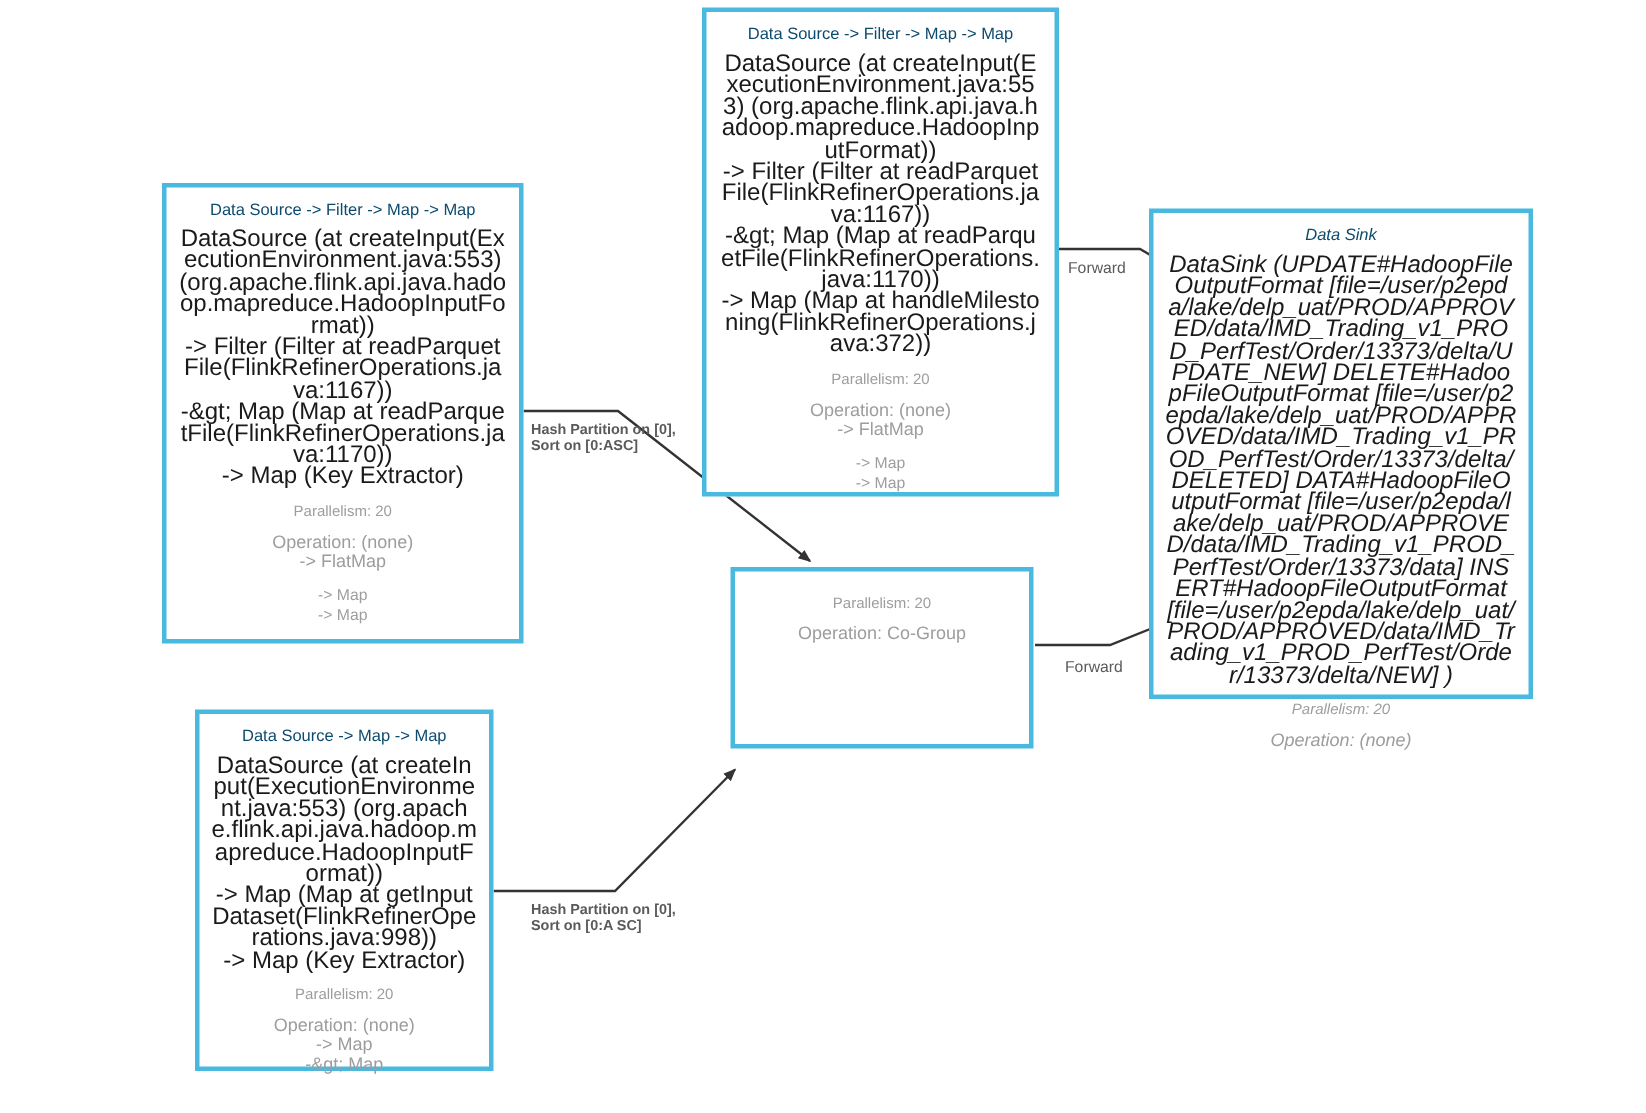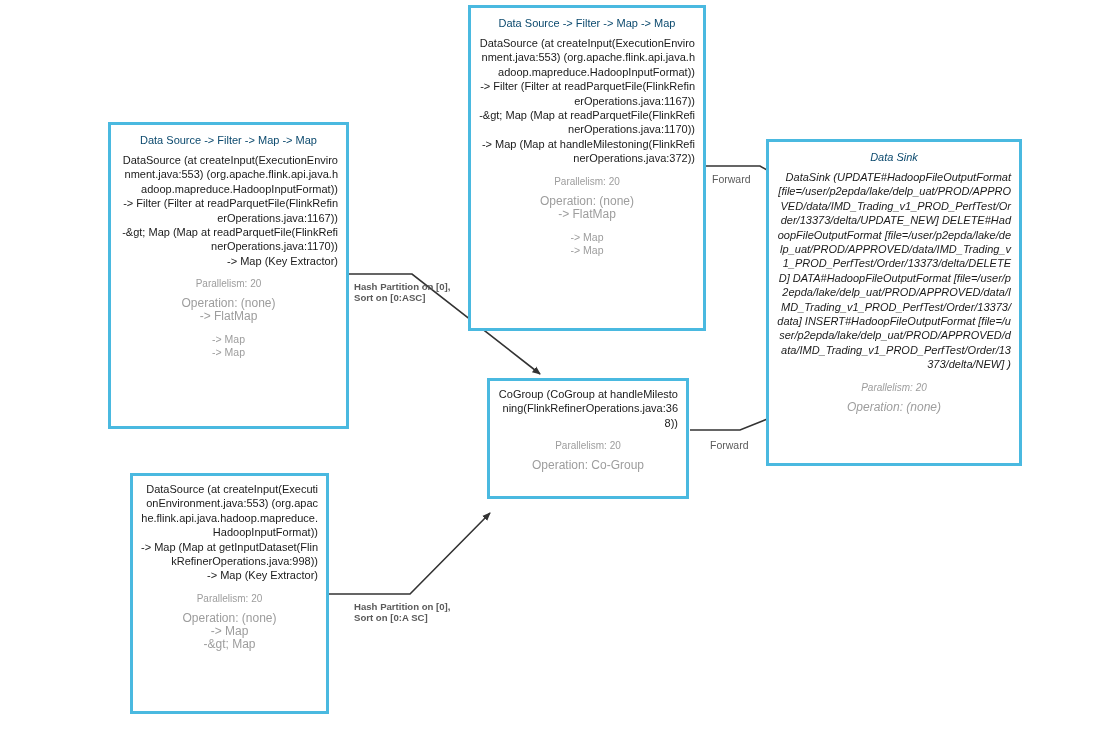--- a/index.html
+++ b/index.html
@@ -28,25 +28,24 @@
   }
   .node-title {
     color: #0c4a6e;
     font-size: 11px;
     line-height: 19px;
     margin-bottom: 3px;
     white-space: nowrap;
   }
   .node-body {
     color: #1a1a1a;
-    font-size: 11px;
+    font-size: 16px;
     line-height: 14.4px;
     word-break: break-all;
     white-space: pre-wrap;
-    text-align: right;
   }
   .node-meta {
     color: #9d9d9d;
     font-size: 10px;
     line-height: 13px;
     margin-top: 9px;
     white-space: pre-wrap;
   }
   .node-meta2 {
     color: #9d9d9d;
@@ -134,31 +133,31 @@
 -&amp;gt; Map (Map at readParquetFile(FlinkRefinerOperations.java:1170))
 -&gt; Map (Key Extractor)</div>
     <div class="node-meta">Parallelism: 20</div>
     <div class="node-meta2">Operation: (none)
 -&gt; FlatMap</div>
     <div class="node-meta3">-&gt; Map
 -&gt; Map</div>
   </div>
 
   <div class="node" style="left:130px; top:473px; width:199px; height:241px;">
+    <div class="node-title">Data Source -&gt; Map -&gt; Map</div>
     <div class="node-body">DataSource (at createInput(ExecutionEnvironment.java:553) (org.apache.flink.api.java.hadoop.mapreduce.HadoopInputFormat))
 -&gt; Map (Map at getInputDataset(FlinkRefinerOperations.java:998))
 -&gt; Map (Key Extractor)</div>
     <div class="node-meta">Parallelism: 20</div>
     <div class="node-meta2">Operation: (none)
 -&gt; Map
 -&amp;gt; Map</div>
   </div>
 
   <div class="node" style="left:487px; top:378px; width:202px; height:121px;">
-    <div class="node-body">CoGroup (CoGroup at handleMilestoning(FlinkRefinerOperations.java:368))</div>
     <div class="node-meta">Parallelism: 20</div>
     <div class="node-meta2">Operation: Co-Group</div>
   </div>
 
   <div class="node" style="left:766px; top:139px; width:256px; height:327px;font-style:italic;">
     <div class="node-title">Data Sink</div>
     <div class="node-body">DataSink (UPDATE#HadoopFileOutputFormat [file=/user/p2epda/lake/delp_uat/PROD/APPROVED/data/IMD_Trading_v1_PROD_PerfTest/Order/13373/delta/UPDATE_NEW] DELETE#HadoopFileOutputFormat [file=/user/p2epda/lake/delp_uat/PROD/APPROVED/data/IMD_Trading_v1_PROD_PerfTest/Order/13373/delta/DELETED] DATA#HadoopFileOutputFormat [file=/user/p2epda/lake/delp_uat/PROD/APPROVED/data/IMD_Trading_v1_PROD_PerfTest/Order/13373/data] INSERT#HadoopFileOutputFormat [file=/user/p2epda/lake/delp_uat/PROD/APPROVED/data/IMD_Trading_v1_PROD_PerfTest/Order/13373/delta/NEW] )</div>
     <div class="node-meta">Parallelism: 20</div>
     <div class="node-meta2">Operation: (none)</div>
   </div>

